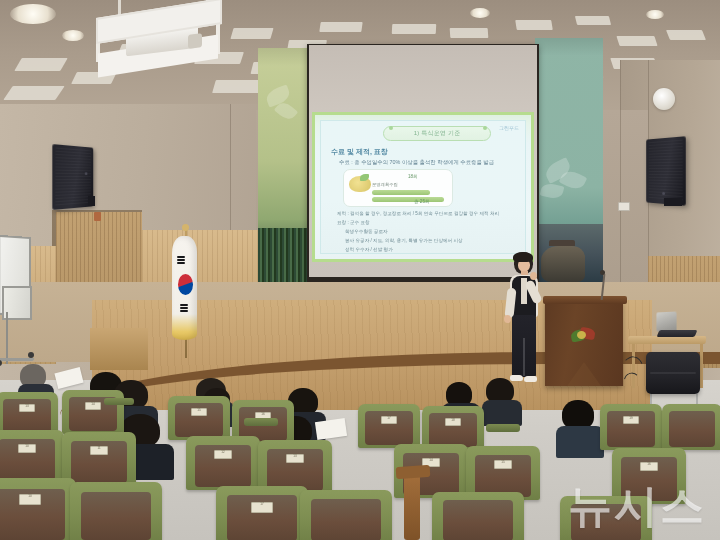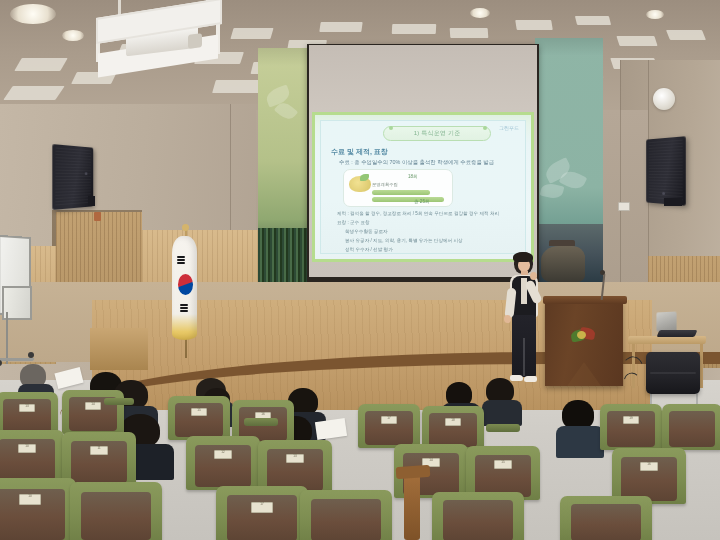--- a/index.html
+++ b/index.html
@@ -1127,14 +1127,15 @@
     </div>
   </div>
 
   <div class="armrest" style="left:104px;top:398px;width:30px;height:7px"></div>
   <div class="armrest" style="left:244px;top:418px;width:34px;height:8px"></div>
   <div class="armrest" style="left:486px;top:424px;width:34px;height:8px"></div>
 
   <div style="position:absolute;left:404px;top:470px;width:16px;height:70px;background:linear-gradient(180deg,#a5703c,#7e5228);border-radius:3px"></div>
   <div style="position:absolute;left:396px;top:466px;width:34px;height:12px;background:#8e5f31;border-radius:3px;transform:rotate(-4deg)"></div>
 
+  <div class="watermark">뉴시스</div>
 
 </div>
 
 </body></html>

